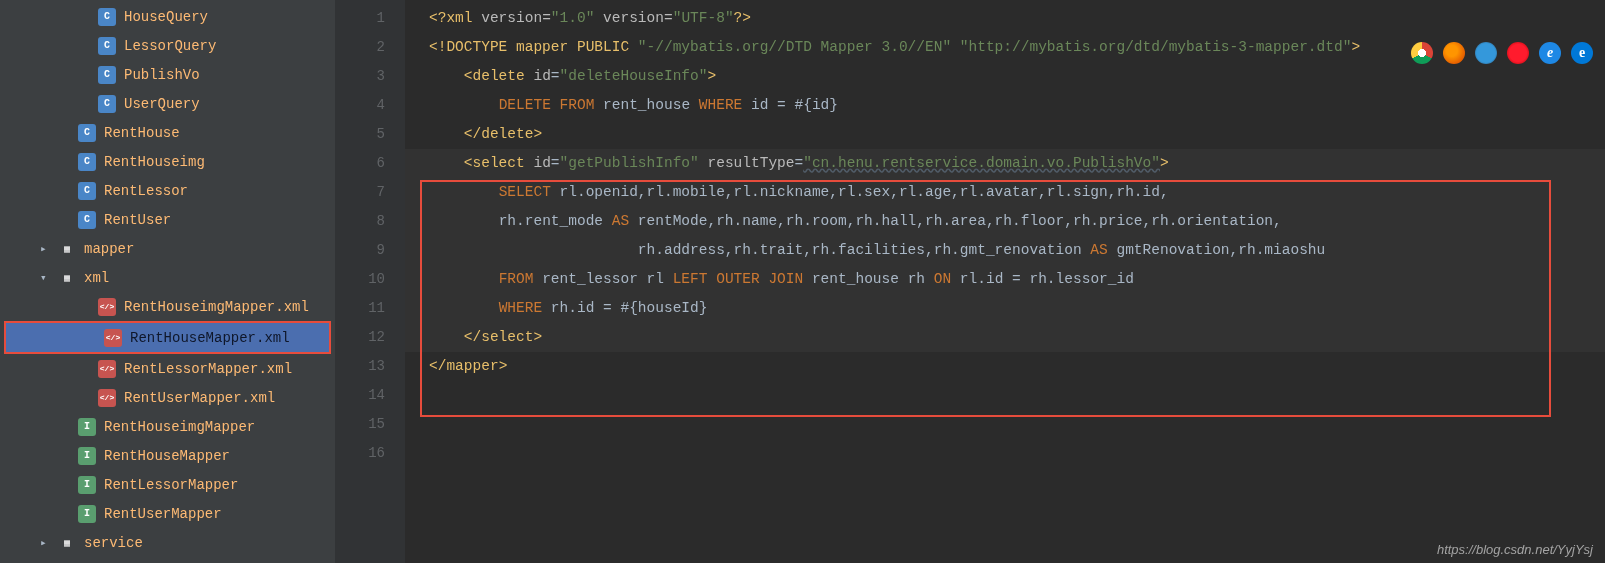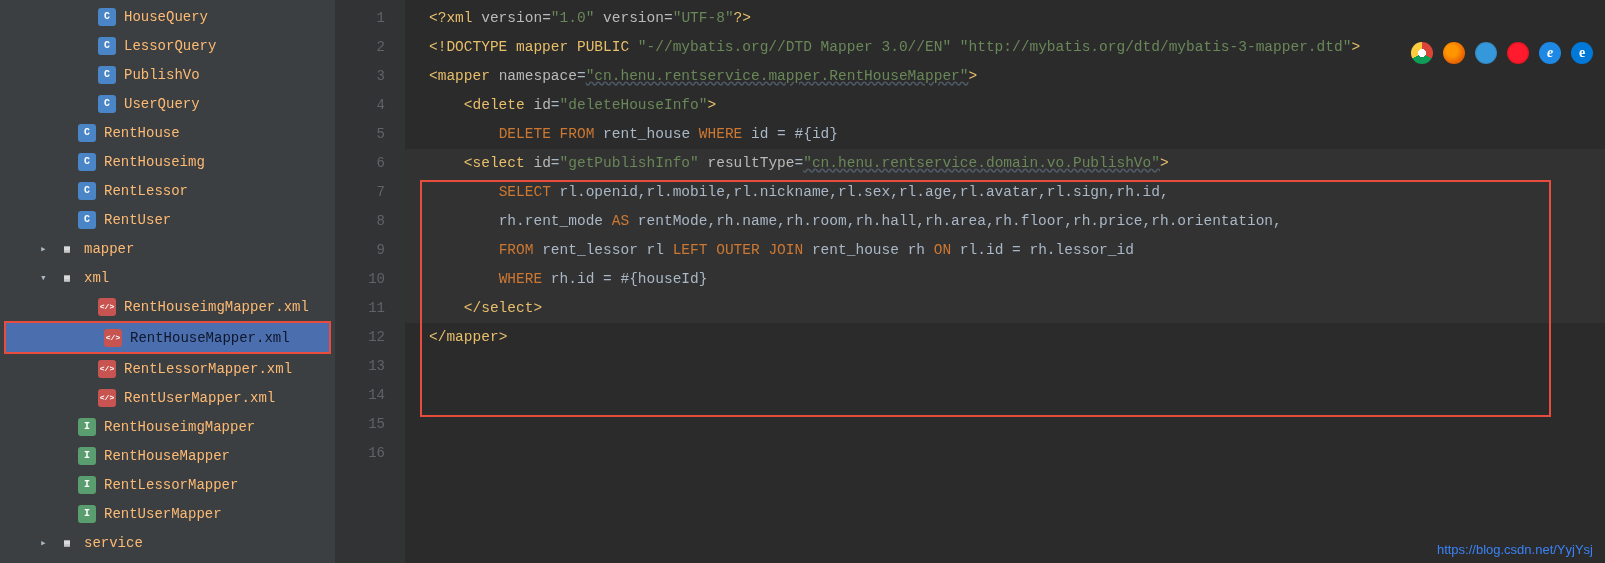--- a/index.html
+++ b/index.html
@@ -121,23 +121,24 @@
     gap: 10px;
   }
   .bicon {
     width: 22px; height: 22px; border-radius: 50%;
     display: inline-block;
   }
   .watermark {
     position: absolute;
     right: 12px;
     bottom: 6px;
-    color: #3b82f6;
+    color: #a3a3a3;
     font-size: 13px;
     font-family: Arial, sans-serif;
+    font-style: italic;
   }
 </style>
 </head>
 <body>
 
 <div class="sidebar">
 
 <div class="tree-item indent-4">
       <span class="arrow"></span>
       <span class="icon icon-class">C</span>
@@ -252,26 +253,27 @@
       <div class="ln">11</div>
       <div class="ln">12</div>
       <div class="ln">13</div>
       <div class="ln">14</div>
       <div class="ln">15</div>
       <div class="ln">16</div>
     </div>
   <div class="code">
     <div class="code-line"><span class="t-tag">&lt;?</span><span class="t-tag">xml</span><span class="t-attr"> version=</span><span class="t-str">"1.0"</span><span class="t-attr"> version=</span><span class="t-str">"UTF-8"</span><span class="t-tag">?&gt;</span></div>
     <div class="code-line"><span class="t-tag">&lt;!</span><span class="t-tag">DOCTYPE mapper PUBLIC </span><span class="t-str">"-//mybatis.org//DTD Mapper 3.0//EN"</span><span class="t-txt"> </span><span class="t-str">"http://mybatis.org/dtd/mybatis-3-mapper.dtd"</span><span class="t-tag">&gt;</span></div>
-    <div class="code-line"><span class="t-tag">&lt;</span><span class="t-tag">mapper</span><span> </span><span class="t-attr">namespace</span><span class="t-punc">=</span><span class="t-str t-under">"cn.henu.rentservice.mapper.RentHouseMapper"</span><span class="t-tag">&gt;</span></div>
     <div class="code-line"><span>    </span><span class="t-tag">&lt;</span><span class="t-tag">delete</span><span> </span><span class="t-attr">id</span><span class="t-punc">=</span><span class="t-str">"deleteHouseInfo"</span><span class="t-tag">&gt;</span></div>
     <div class="code-line"><span>        </span><span class="t-kw">DELETE</span><span> </span><span class="t-kw">FROM</span><span> </span><span class="t-txt">rent_house </span><span class="t-kw">WHERE</span><span class="t-txt"> id = #{id}</span></div>
+    <div class="code-line"><span>    </span><span class="t-tag">&lt;/</span><span class="t-tag">delete</span><span class="t-tag">&gt;</span></div>
     <div class="code-line hl"><span>    </span><span class="t-tag">&lt;</span><span class="t-tag">select</span><span> </span><span class="t-attr">id</span><span class="t-punc">=</span><span class="t-str">"getPublishInfo"</span><span> </span><span class="t-attr">resultType</span><span class="t-punc">=</span><span class="t-str t-under">"cn.henu.rentservice.domain.vo.PublishVo"</span><span class="t-tag">&gt;</span></div>
     <div class="code-line hl"><span>        </span><span class="t-kw">SELECT</span><span class="t-txt"> rl.openid,rl.mobile,rl.nickname,rl.sex,rl.age,rl.avatar,rl.sign,rh.id,</span></div>
     <div class="code-line hl"><span>        </span><span class="t-txt">rh.rent_mode </span><span class="t-kw">AS</span><span class="t-txt"> rentMode,rh.name,rh.room,rh.hall,rh.area,rh.floor,rh.price,rh.orientation,</span></div>
+    <div class="code-line hl"><span>                        </span><span class="t-txt">rh.address,rh.trait,rh.facilities,rh.gmt_renovation </span><span class="t-kw">AS</span><span class="t-txt"> gmtRenovation,rh.miaoshu</span></div>
     <div class="code-line hl"><span>        </span><span class="t-kw">FROM</span><span class="t-txt"> rent_lessor rl </span><span class="t-kw">LEFT</span><span> </span><span class="t-kw">OUTER</span><span> </span><span class="t-kw">JOIN</span><span class="t-txt"> rent_house rh </span><span class="t-kw">ON</span><span class="t-txt"> rl.id = rh.lessor_id</span></div>
     <div class="code-line hl"><span>        </span><span class="t-kw">WHERE</span><span class="t-txt"> rh.id = #{houseId}</span></div>
     <div class="code-line hl"><span>    </span><span class="t-tag">&lt;/</span><span class="t-tag">select</span><span class="t-tag">&gt;</span></div>
     <div class="code-line"><span class="t-tag">&lt;/</span><span class="t-tag">mapper</span><span class="t-tag">&gt;</span></div>
     <div class="code-line"></div>
   </div>
 
   <div class="browser-icons">
     <span class="bicon" style="background:radial-gradient(circle,#fff 25%,transparent 26%),conic-gradient(#db4437 0 120deg,#0f9d58 120deg 240deg,#ffcd40 240deg 360deg)"></span>
     <span class="bicon" style="background:radial-gradient(circle at 40% 40%,#ff9500 30%,#e66000 70%)"></span>

